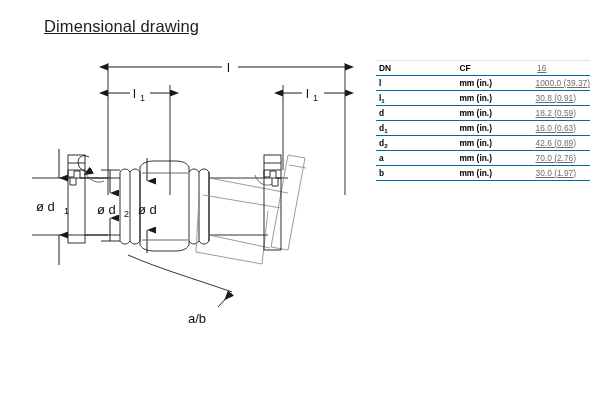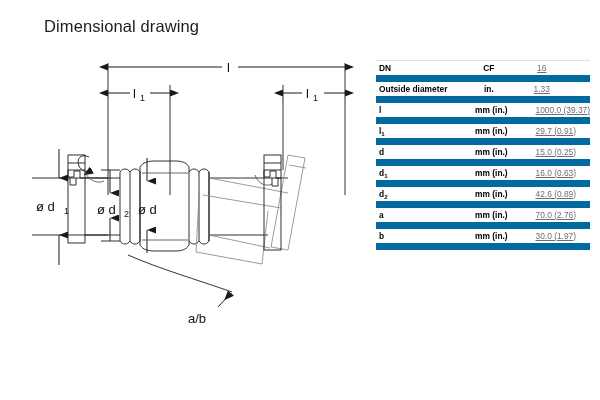--- a/index.html
+++ b/index.html
@@ -18,20 +18,21 @@
 
   #page-title {
     position: absolute;
     left: 44px;
     top: 17px;
     font-size: 16.5px;
     font-weight: 400;
     color: #1d1d1d;
     letter-spacing: 0.1px;
     white-space: nowrap;
+    text-decoration: underline;
   }
 
   
   #drawing-panel {
     position: absolute;
     left: 0px;
     top: 45px;
     width: 375px;
     height: 310px;
   }
@@ -52,41 +53,41 @@
   
   #spec-table {
     position: absolute;
     left: 376px;
     top: 60px;
     width: 214px;
     border-collapse: collapse;
     font-size: 8.4px;
   }
   #spec-table tr {
-    border-bottom: 7px solid #0369a1;
+    border-bottom: 1px solid #0369a1;
   }
   #spec-table tr:first-child {
     border-top: 1px solid #e2e2e2;
   }
   #spec-table td {
     padding: 2.6px 0 2.6px 0;
     vertical-align: baseline;
     line-height: 1.05;
   }
   .col-sym {
     width: 86px;
     font-weight: bold;
     color: #000000;
     padding-left: 3px !important;
   }
   .col-unit {
     width: 62px;
     font-weight: bold;
     color: #000000;
-    text-align: center;
+    text-align: left;
     padding-right: 9px !important;
   }
   .col-val {
     color: #6e6e6e;
     text-align: left;
     padding-left: 4px !important;
     white-space: nowrap;
     text-decoration: underline;
   }
   .col-val.center {
@@ -258,38 +259,33 @@
 </div>
 
 <table id="spec-table">
   <tbody>
       <tr>
         <td class="col-sym">DN</td>
         <td class="col-unit mid">CF</td>
         <td class="col-val center">16</td>
       </tr>
       <tr>
-        <td class="col-sym">Outside diameter</td>
-        <td class="col-unit mid">in.</td>
-        <td class="col-val center">1.33</td>
-      </tr>
-      <tr>
         <td class="col-sym">l</td>
         <td class="col-unit">mm (in.)</td>
         <td class="col-val">1000.0 (39.37)</td>
       </tr>
       <tr>
         <td class="col-sym">l<sub>1</sub></td>
         <td class="col-unit">mm (in.)</td>
-        <td class="col-val">29.7 (0.91)</td>
+        <td class="col-val">30.8 (0.91)</td>
       </tr>
       <tr>
         <td class="col-sym">d</td>
         <td class="col-unit">mm (in.)</td>
-        <td class="col-val">15.0 (0.25)</td>
+        <td class="col-val">18.2 (0.59)</td>
       </tr>
       <tr>
         <td class="col-sym">d<sub>1</sub></td>
         <td class="col-unit">mm (in.)</td>
         <td class="col-val">16.0 (0.63)</td>
       </tr>
       <tr>
         <td class="col-sym">d<sub>2</sub></td>
         <td class="col-unit">mm (in.)</td>
         <td class="col-val">42.6 (0.89)</td>

